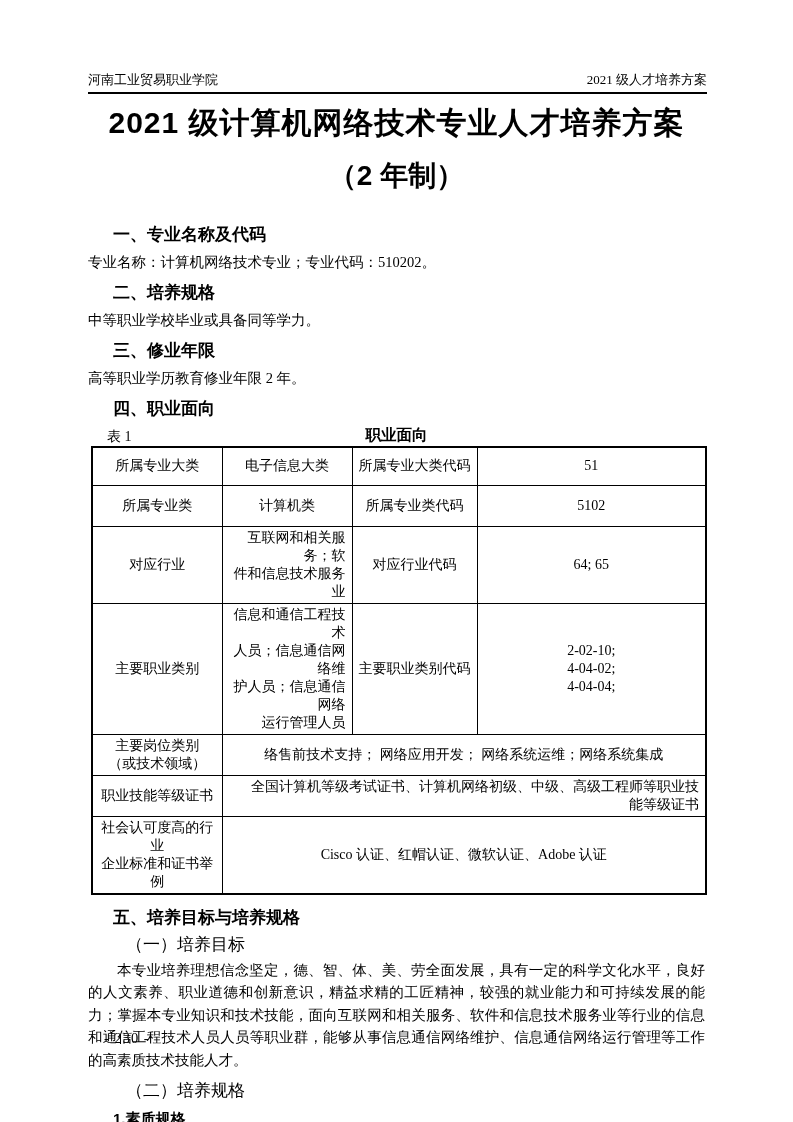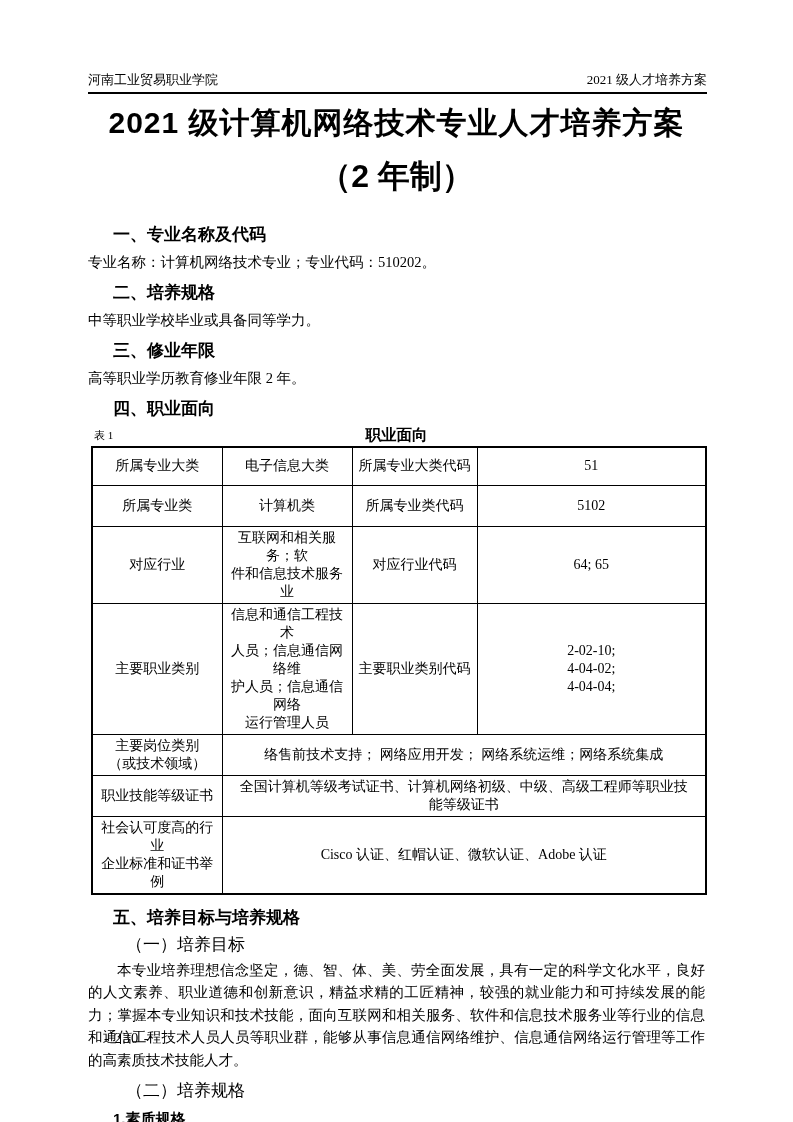--- a/index.html
+++ b/index.html
@@ -32,39 +32,39 @@
     font-family: "Liberation Sans", "DejaVu Sans", sans-serif;
     font-weight: 900;
     font-size: 30px; line-height: 34px;
     letter-spacing: 1px;
   }
   .doc-subtitle {
     margin: 20px 0 0;
     text-align: center;
     font-family: "Liberation Sans", "DejaVu Sans", sans-serif;
     font-weight: 900;
-    font-size: 32px; line-height: 32px;
+    font-size: 28px; line-height: 32px;
   }
   .content {
     margin: 32px 88px 0;
     width: 617px;
     font-size: 14.5px;
   }
   h2.sec {
     margin: 8px 0 5px;
     padding-left: 25px;
     font-family: "Liberation Sans", "DejaVu Sans", sans-serif;
     font-weight: bold;
     font-size: 17px; line-height: 22px;
   }
   .content h2.sec:first-child { margin-top: 0; }
   p.body-line { margin: 0; line-height: 23px; }
   
   .tbl-caption { position: relative; margin-top: 3px; height: 21px; text-align: center; }
-  .tbl-label { position: absolute; left: 6px; top: 3px; font-size: 11px; }
+  .tbl-label { position: absolute; left: 19px; top: 3px; font-size: 14px; }
   .tbl-title {
     font-family: "Liberation Sans", "DejaVu Sans", sans-serif;
     font-weight: bold; font-size: 15.5px;
   }
   
   table.occ {
     border-collapse: collapse;
     table-layout: fixed;
     width: 614px; margin-left: 3px;
     border: 2px solid #000;
@@ -72,21 +72,21 @@
   }
   table.occ td {
     border: 1px solid #000;
     padding: 2px 6px;
     text-align: center;
     vertical-align: middle;
     line-height: 18px;
     white-space: pre-line;
     overflow: hidden;
   }
-  table.occ td.al { text-align: center; }
+  table.occ td.al { text-align: right; }
   tr.r1 { height: 38px; }
   tr.r2 { height: 41px; }
   tr.r3 { height: 41px; }
   tr.r4 { height: 72px; }
   tr.r5 { height: 40px; }
   tr.r6 { height: 35px; }
   tr.r7 { height: 42px; }
   h3.sub {
     margin: 9px 0 0;
     padding-left: 38px;

